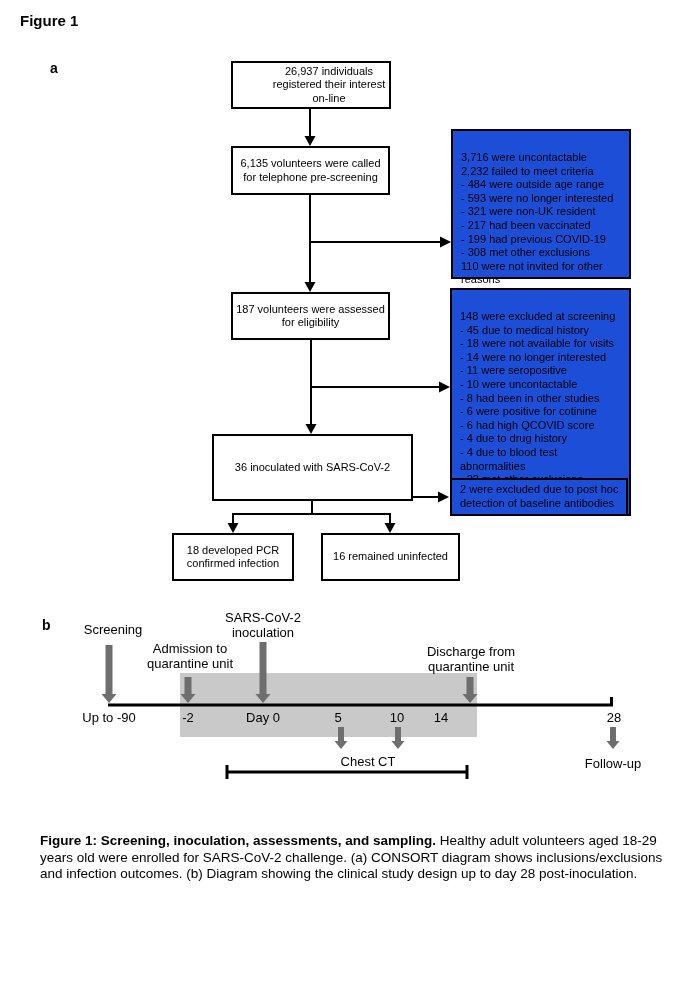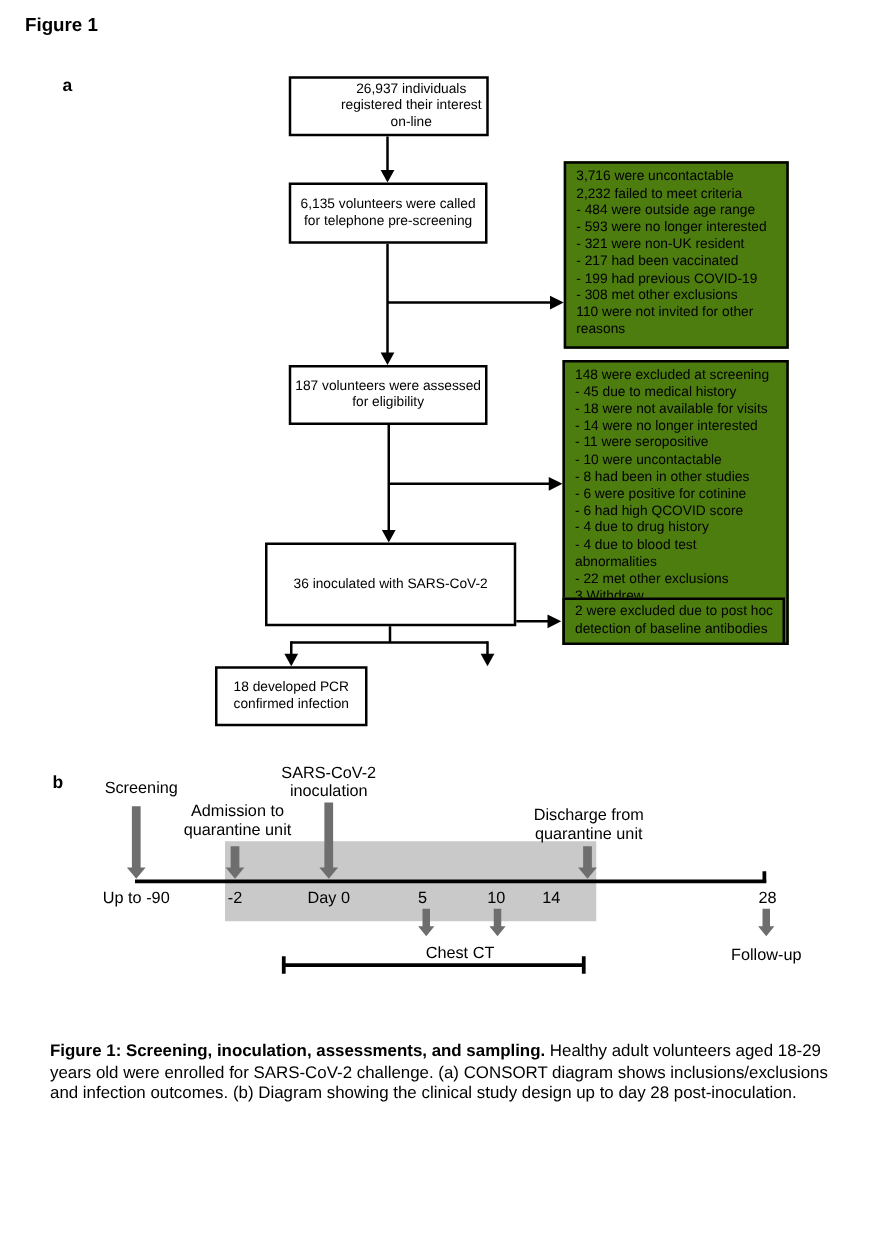--- a/index.html
+++ b/index.html
@@ -10,22 +10,22 @@
   .fig-title{position:absolute;left:20px;top:12px;font-size:15px;font-weight:bold;}
   .panel-label{position:absolute;font-size:14px;font-weight:bold;}
   .overlay{position:absolute;left:0;top:0;}
   .fbox{
     position:absolute;box-sizing:border-box;border:2px solid #000;background:#fff;
     display:flex;align-items:center;justify-content:center;text-align:center;
     font-size:11px;line-height:13.5px;
   }
   .fbox span{white-space:pre-line;}
   .ebox{
-    position:absolute;box-sizing:border-box;border:2px solid #000;background:#4d7c0f;
-    font-size:11px;line-height:13.6px;text-align:left;padding:4px 4px 0 8px;
+    position:absolute;box-sizing:border-box;border:2px solid #000;background:#1d4ed8;
+    font-size:11px;line-height:13.6px;text-align:left;padding:20px 4px 0 8px;
   }
   .ebox span{white-space:pre-line;}
   .blabel{
     position:absolute;transform:translateX(-50%);text-align:center;
     font-size:13px;line-height:15px;white-space:pre-line;
   }
   .tick{
     position:absolute;transform:translateX(-50%);text-align:center;
     font-size:13px;line-height:14px;white-space:nowrap;
   }
@@ -100,20 +100,23 @@
     <span>187 volunteers were assessed
 for eligibility</span>
   </div>
   <div class="fbox" style="left:212px;top:434px;width:201px;height:67px;">
     <span>36 inoculated with SARS-CoV-2</span>
   </div>
   <div class="fbox" style="left:172px;top:533px;width:122px;height:48px;">
     <span>18 developed PCR
 confirmed infection</span>
   </div>
+  <div class="fbox" style="left:321px;top:533px;width:139px;height:48px;">
+    <span>16 remained uninfected</span>
+  </div>
 
   <div class="ebox" style="left:451px;top:129px;width:180px;height:150px;">
     <span>3,716 were uncontactable
 2,232 failed to meet criteria
 - 484 were outside age range
 - 593 were no longer interested
 - 321 were non-UK resident
 - 217 had been vaccinated
 - 199 had previous COVID-19
 - 308 met other exclusions

